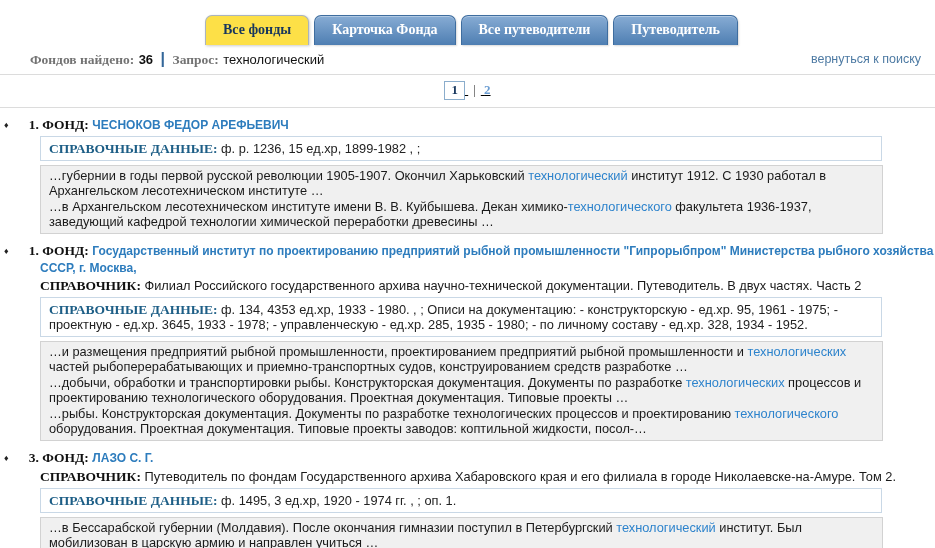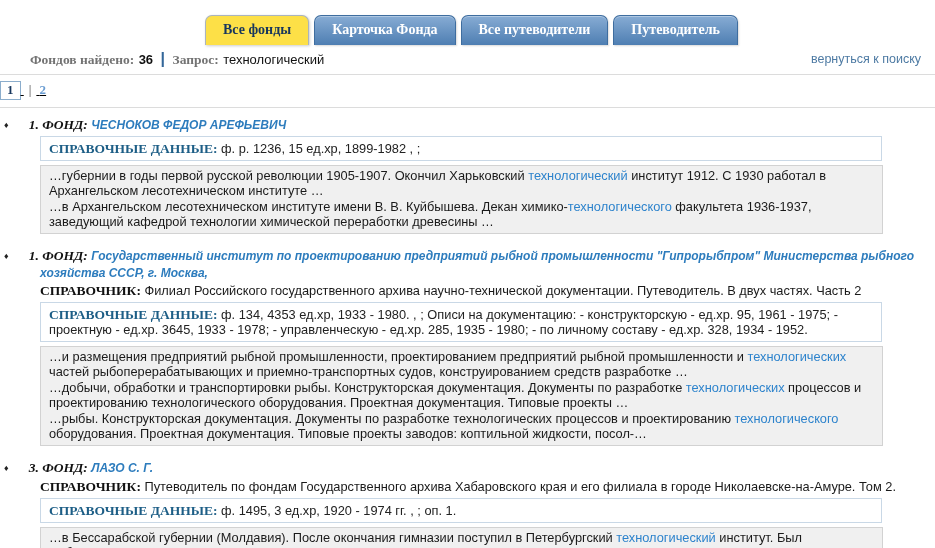--- a/index.html
+++ b/index.html
@@ -26,41 +26,41 @@
   
   .header-row { display:flex; justify-content:space-between; align-items:center;
     padding:5px 14px 6px 30px; border-bottom:1px solid #dcdcdc; }
   .hlabel { font-family:"Liberation Serif", serif; font-weight:bold; font-size:13.5px; color:#737373; }
   .hvalue-bold { font-weight:bold; font-size:13px; color:#111; }
   .hsep { color:#336699; font-weight:bold; margin:0 3px; }
   .hvalue { font-size:13px; color:#111; }
   .back-link { color:#4d7aa3; font-size:12.5px; text-decoration:none; cursor:pointer;padding-left:28px; }
 
   
-  .pagination { padding:6px 0 7px; border-bottom:1px solid #dcdcdc;
+  .pagination { text-align:center; padding:6px 0 7px; border-bottom:1px solid #dcdcdc;
     font-family:"Liberation Serif", serif; font-weight:bold; font-size:13px;text-decoration:underline; }
   .page-current { display:inline-block; border:1px solid #8badcc; padding:0 6px 1px; color:#17365d; background:#fff; }
   .page-sep { color:#444; margin:0 5px; font-weight:normal; }
   .page-link { color:#6b9dd2; text-decoration:none; cursor:pointer; }
 
   
   .results { padding-top:9px; }
   .item { margin-bottom:9px; }
-  .trow { padding-left:40px; text-indent:-18px; font-size:13px; line-height:15px; margin-bottom:2px;font-style:italic; }
+  .trow { padding-left:40px; text-indent:-18px; font-size:13px; line-height:15px; margin-bottom:2px; }
   .bullet { color:#222; font-size:9px; margin-right:3px; display:inline-block; transform:translateY(-1px); }
   .num { font-family:"Liberation Serif", serif; font-weight:bold; color:#111; font-size:13.5px; }
   .tlink { color:#2d7cbd; font-weight:bold; font-size:12px; text-decoration:none; cursor:pointer; }
   .grow { padding-left:40px; font-size:12.8px; line-height:15px; margin:1px 0 4px; }
   .glabel { font-family:"Liberation Serif", serif; font-weight:bold; font-size:13.5px; color:#111; }
   .gtext { color:#1a1a1a; }
   .dbox { margin:0 53px 4px 40px; border:1px solid #c9d8e6; background:#fff;
     padding:4px 8px; font-size:12.8px; line-height:15px; }
   .dlabel { font-family:"Liberation Serif", serif; font-weight:bold; color:#1d5e86; font-size:13.5px; }
   .dtext { color:#222; }
-  .sbox { margin:0 52px 14px 40px; border:1px solid #d2d2d2; background:#f0f0f0;
+  .sbox { margin:0 52px 4px 40px; border:1px solid #d2d2d2; background:#f0f0f0;
     padding:3px 8px 4px; font-size:12.8px; line-height:14.5px; color:#1a1a1a; }
   .sbox p { margin:0 0 2px; }
   .sbox p:last-child { margin-bottom:0; }
   .hl { color:#2d83cc; }
 </style>
 </head>
 <body>
 
 <div class="page">
 

